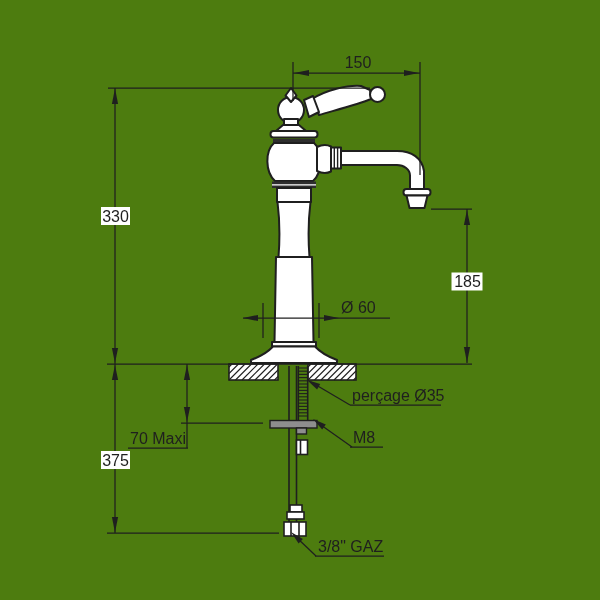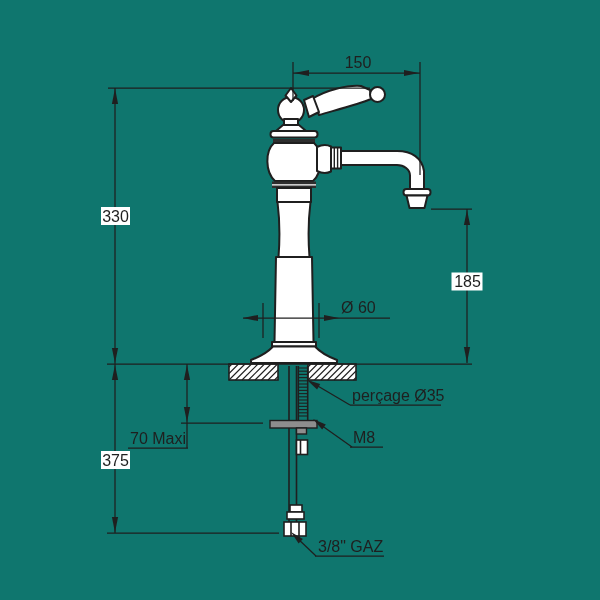--- a/index.html
+++ b/index.html
@@ -1,16 +1,16 @@
 <!DOCTYPE html>
 <html><head>
 <meta charset="utf-8">
 <style>
   html,body{margin:0;padding:0;background:#ffffff;}
-  .canvas{width:600px;height:600px;background:#0f766e;position:relative;overflow:hidden;}
+  .canvas{width:600px;height:600px;background:#4d7c0f;position:relative;overflow:hidden;}
   svg{display:block;}
   .fx{stroke:#1f1f1f;stroke-width:2;fill:#ffffff;stroke-linejoin:round;stroke-linecap:round;}
   .fx-thin{stroke:#1f1f1f;stroke-width:1.4;fill:none;}
   .fx-dark{fill:#2e2e2e;stroke:none;}
   .bd{stroke:#1f1f1f;stroke-width:1.6;fill:#ffffff;}
   .bd-gray{stroke:#1f1f1f;stroke-width:1.4;fill:#8e8e8e;}
   .ct{stroke:#1f1f1f;stroke-width:1.6;fill:#ffffff;}
   .hatch line{stroke:#1f1f1f;stroke-width:1.1;}
   .threads line{stroke:#1f1f1f;stroke-width:1.1;}
   .dim{stroke:#1f1f1f;stroke-width:1.25;fill:none;}

